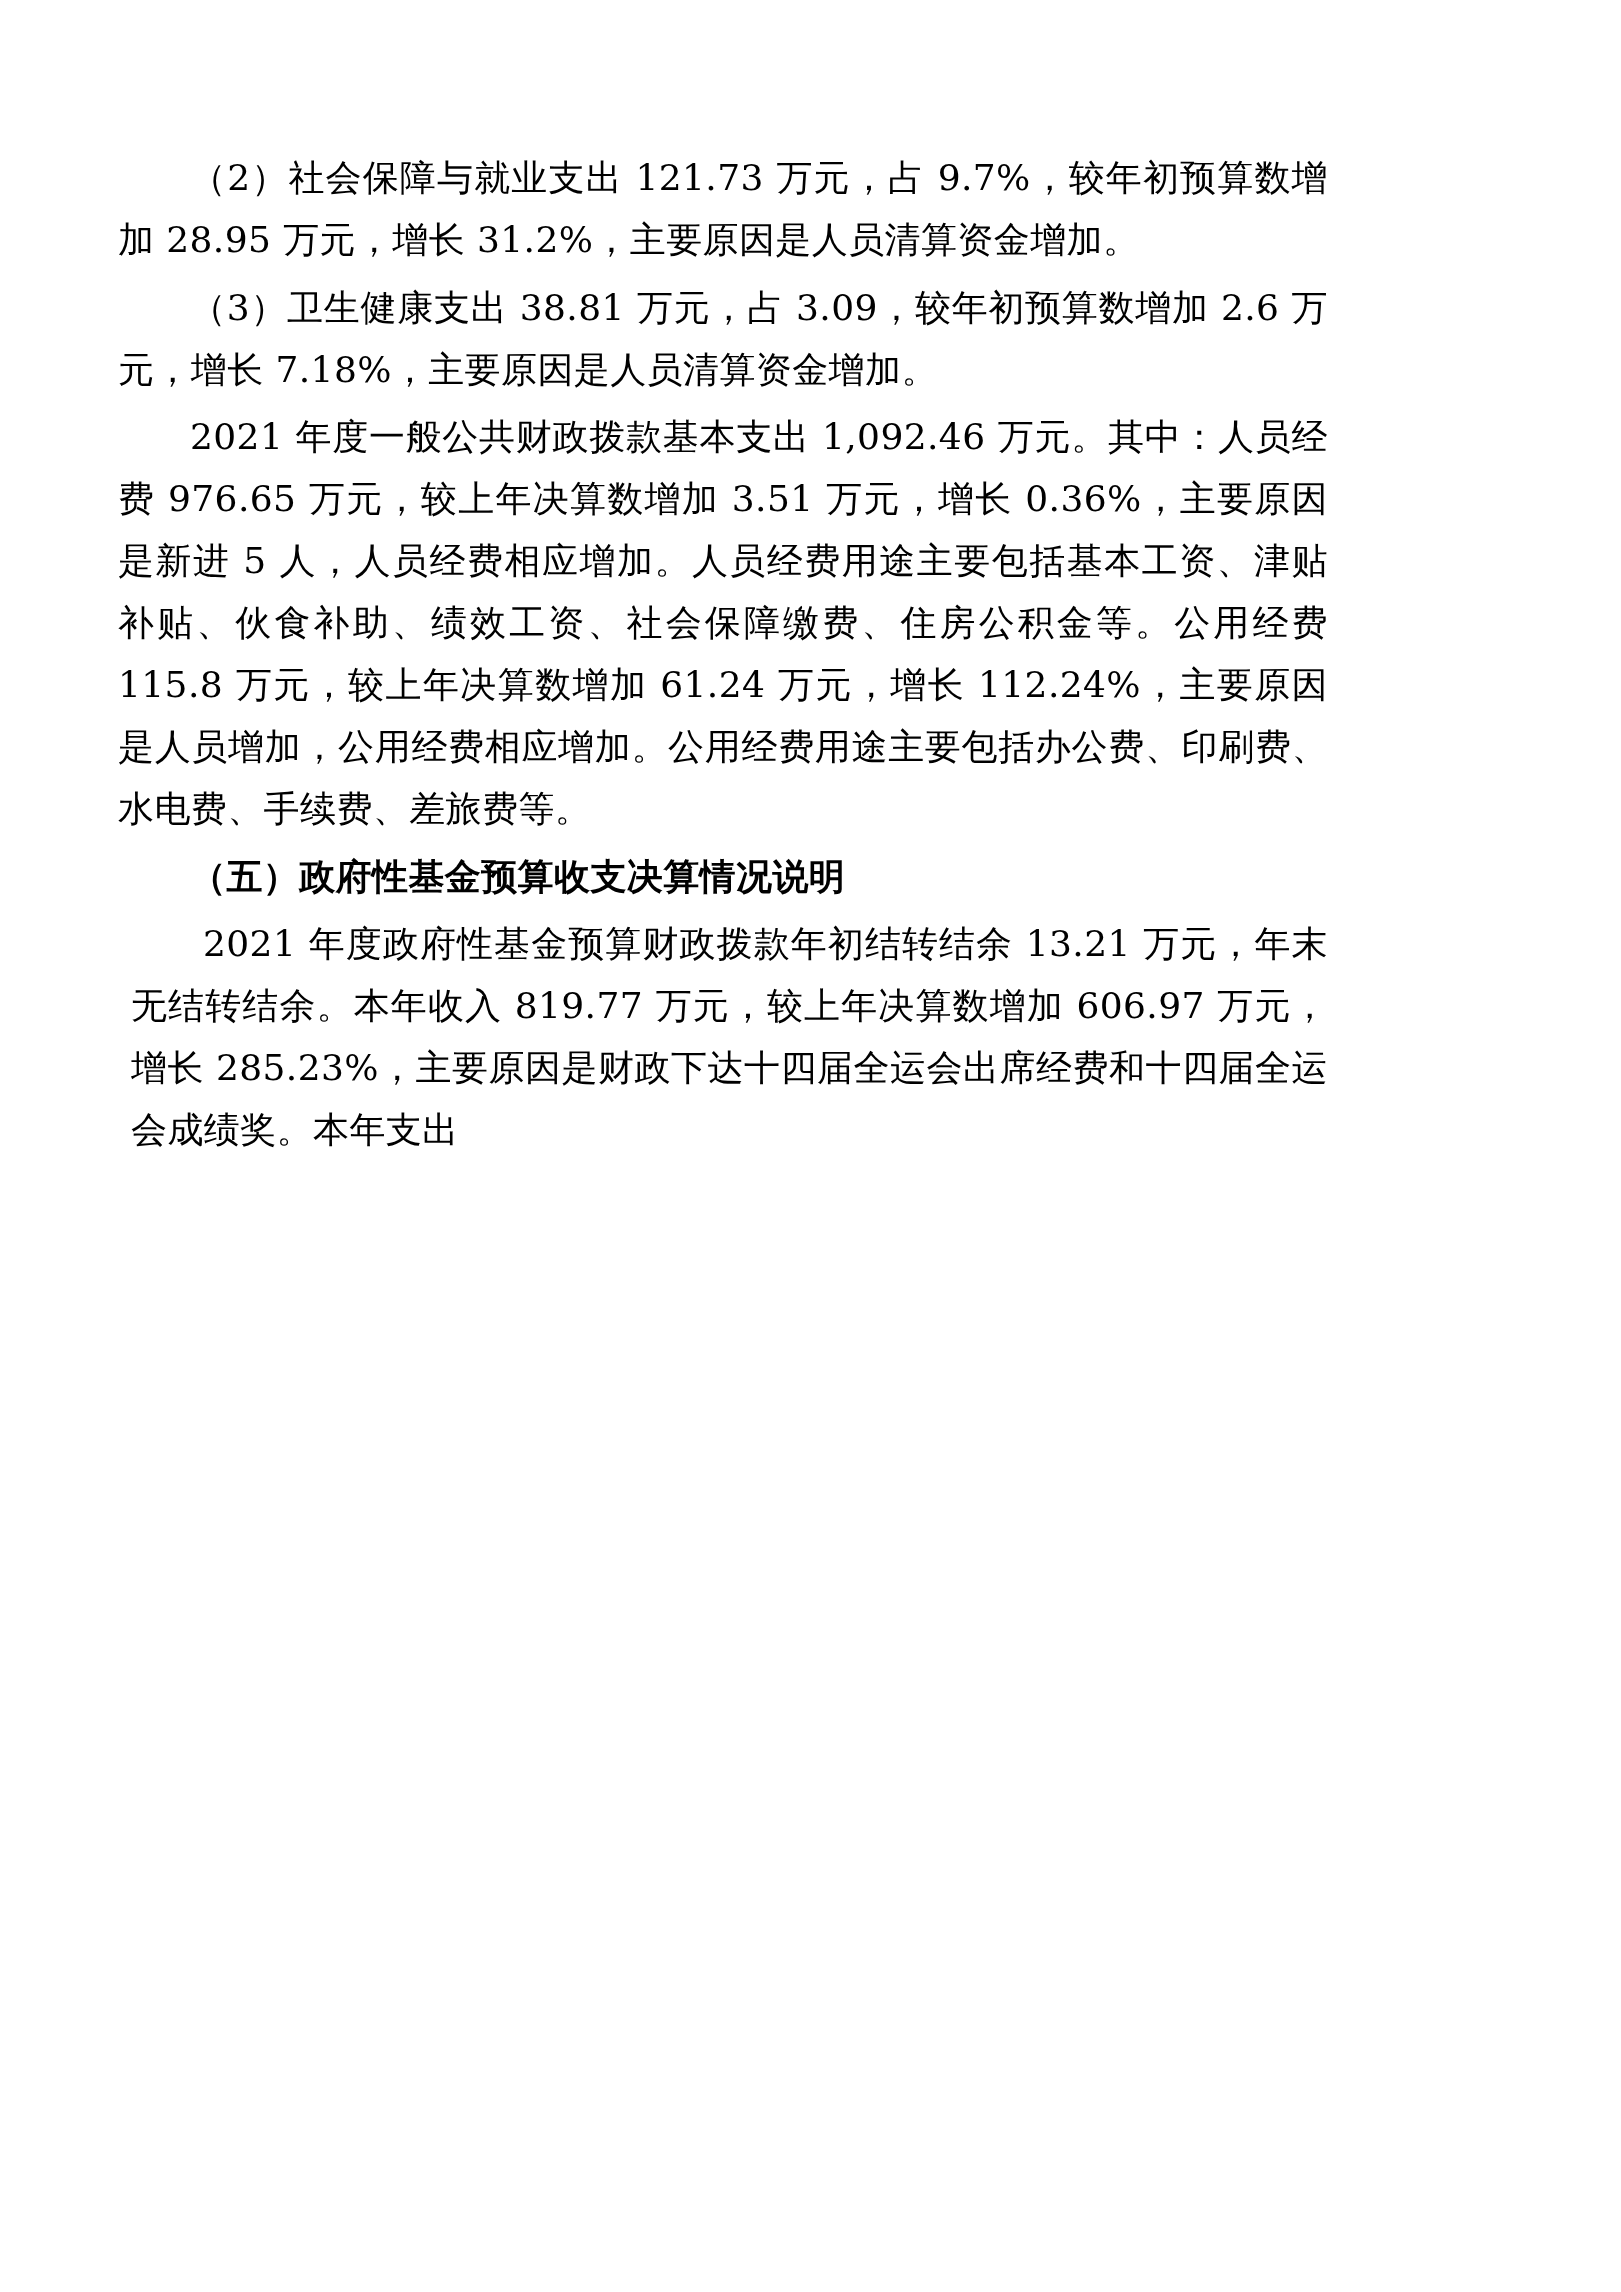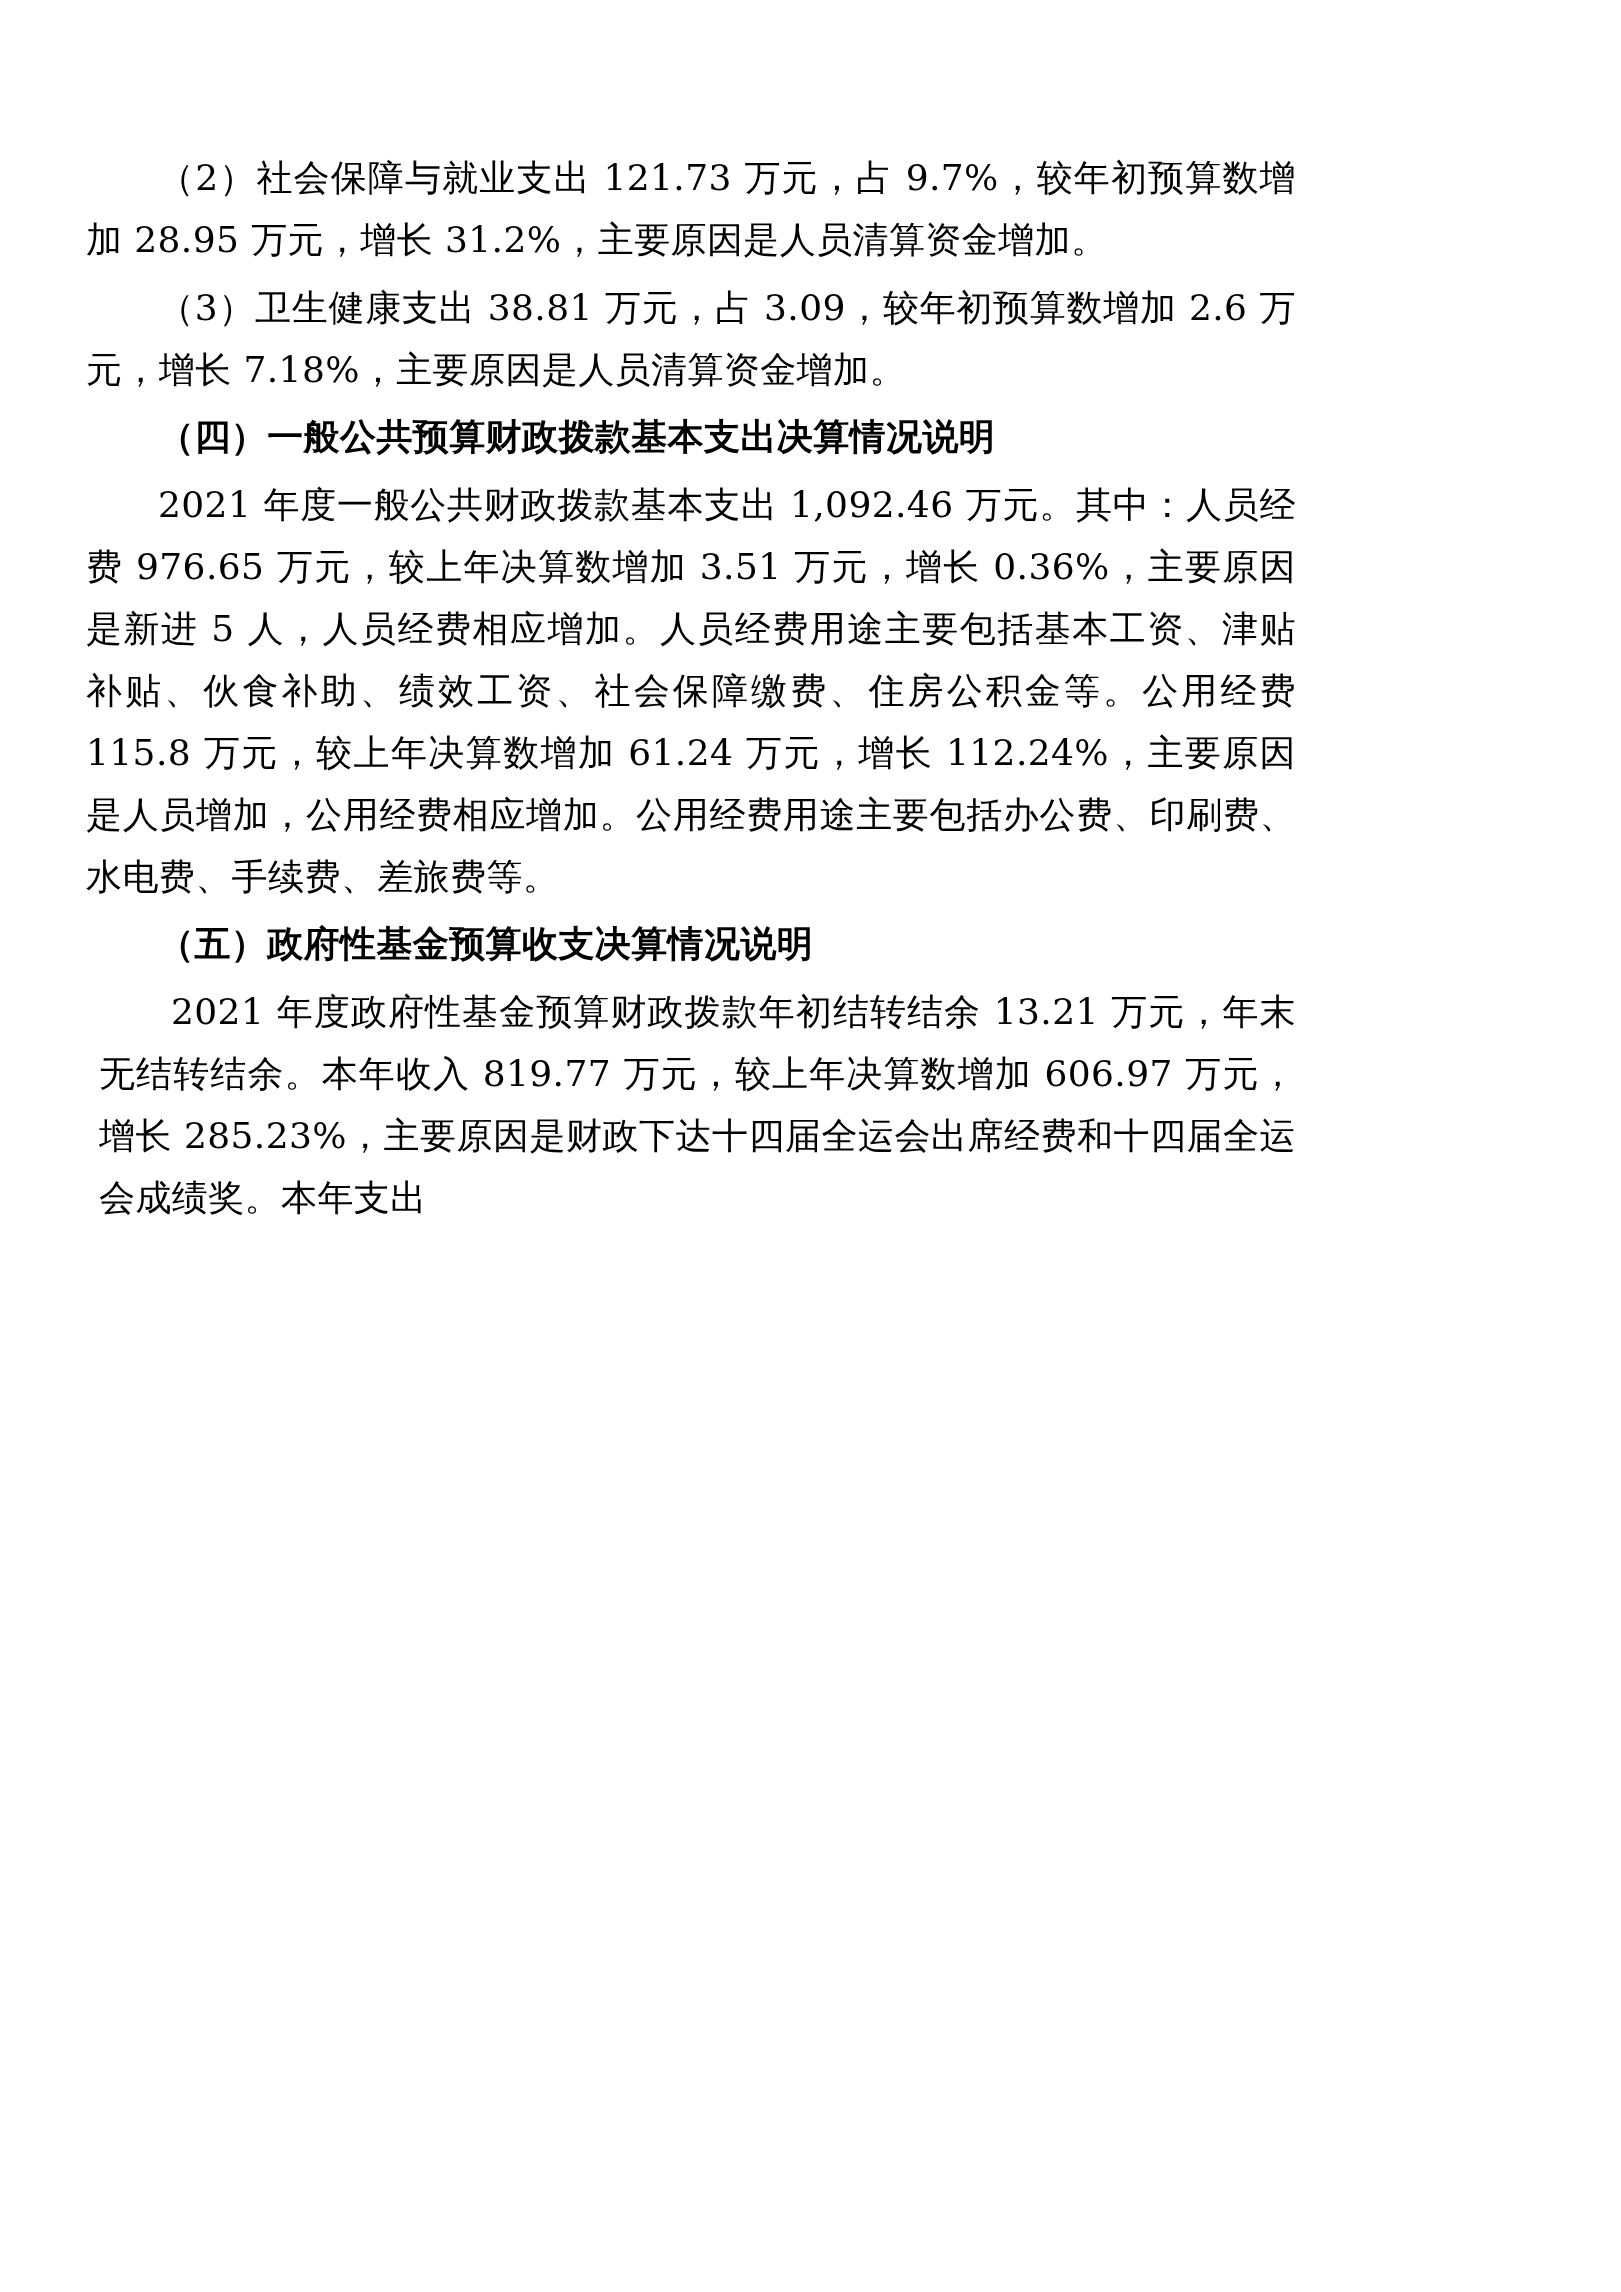--- a/index.html
+++ b/index.html
@@ -12,21 +12,21 @@
     height: 2293px;
     font-family: "DejaVu Serif", "Liberation Serif", serif;
     color: #000000;
   }
   .page {
     position: relative;
     width: 1621px;
     height: 1800px;
     background: #ffffff;
     box-sizing: border-box;
-    padding: 147px 206px 118px 86px;
+    padding: 147px 206px 118px 118px;
   }
   .doc-body {
     width: 1210px;
   }
   p.para {
     margin: 0 0 5.9px 0;
     font-size: 36px;
     line-height: 1.72;
     text-align: justify;
     text-justify: inter-ideograph;
@@ -48,19 +48,18 @@
     margin-left: 13px;
   }
 </style>
 </head>
 <body>
 
 <div class="page">
   <div class="doc-body">
     <p class="para">（2）社会保障与就业支出 121.73 万元，占 9.7%，较年初预算数增加 28.95 万元，增长 31.2%，主要原因是人员清算资金增加。</p>
     <p class="para">（3）卫生健康支出 38.81 万元，占 3.09，较年初预算数增加 2.6 万元，增长 7.18%，主要原因是人员清算资金增加。</p>
-    <p class="heading">（四）一般公共预算财政拨款基本支出决算情况说明</p>
     <p class="para">2021 年度一般公共财政拨款基本支出 1,092.46 万元。其中：人员经费 976.65 万元，较上年决算数增加 3.51 万元，增长 0.36%，主要原因是新进 5 人，人员经费相应增加。人员经费用途主要包括基本工资、津贴补贴、伙食补助、绩效工资、社会保障缴费、住房公积金等。公用经费 115.8 万元，较上年决算数增加 61.24 万元，增长 112.24%，主要原因是人员增加，公用经费相应增加。公用经费用途主要包括办公费、印刷费、水电费、手续费、差旅费等。</p>
     <p class="heading">（五）政府性基金预算收支决算情况说明</p>
     <p class="para">2021 年度政府性基金预算财政拨款年初结转结余 13.21 万元，年末无结转结余。本年收入 819.77 万元，较上年决算数增加 606.97 万元，增长 285.23%，主要原因是财政下达十四届全运会出席经费和十四届全运会成绩奖。本年支出</p>
   </div>
 </div>
 
 
 </body></html>

